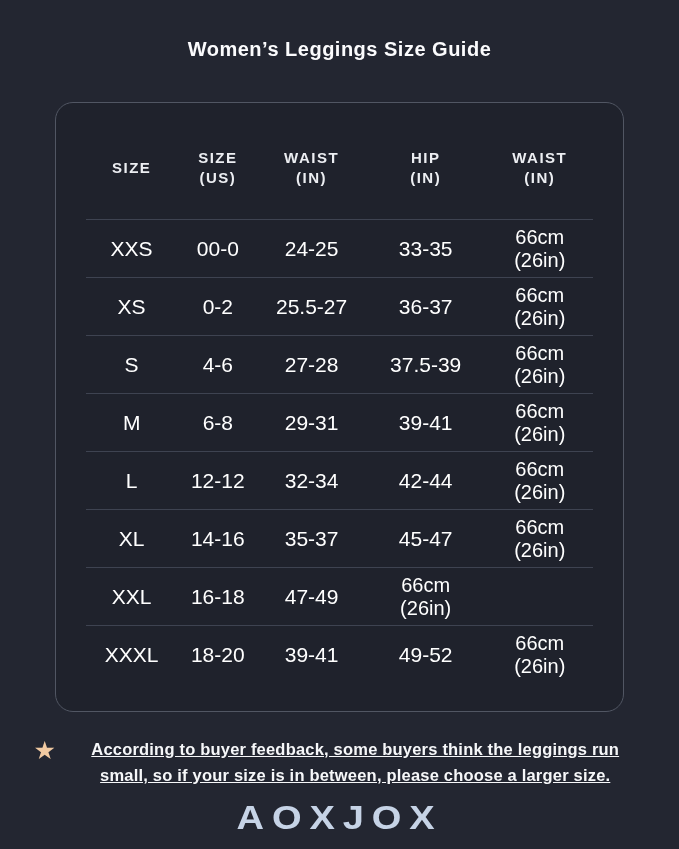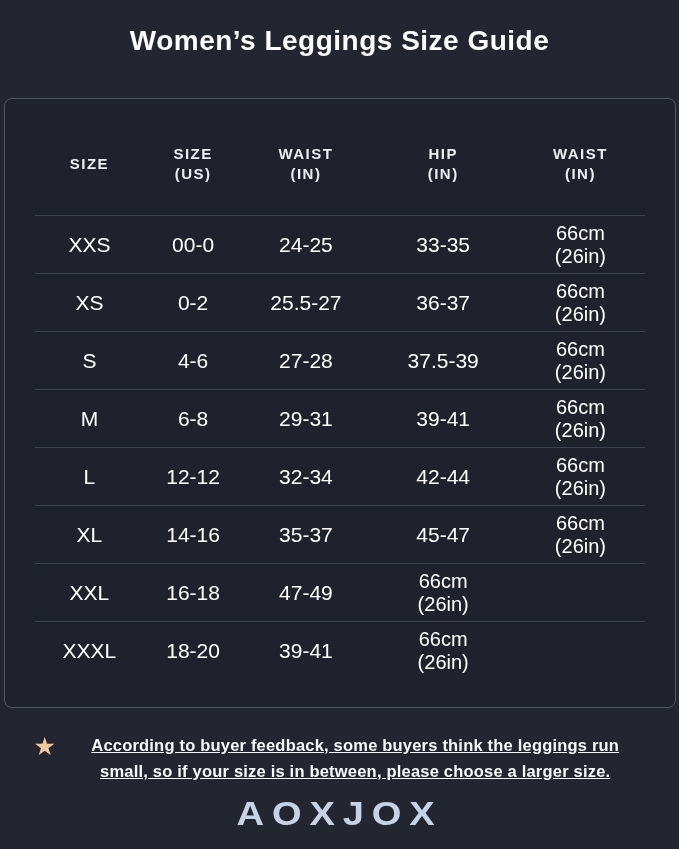--- a/index.html
+++ b/index.html
@@ -4,35 +4,35 @@
 <style>
   html,body{margin:0;padding:0;}
   body{
     width:679px;height:849px;
     background:#232631;
     font-family:"Liberation Sans",sans-serif;
     color:#f4f5f8;
     overflow:hidden;
   }
   .page-title{
-    margin:0;
+    margin:13px;
     padding-top:25px;
     text-align:center;
-    font-size:28px;
+    font-size:20px;
     font-weight:bold;
     letter-spacing:.5px;
     color:#fbfbfd;
   }
   .card{
     box-sizing:border-box;
-    width:672px;height:610px;
+    width:569px;height:610px;
     margin:41px auto 0;
     background:#1f222c;
     border:1px solid #515663;
-    border-radius:8px;
+    border-radius:18px;
     padding:14px 30px 11px;
   }
   .thead,.row{
     display:grid;
     grid-template-columns:18% 16% 21% 24% 21%;
     align-items:center;
     text-align:center;
   }
   .thead{
     height:102px;
@@ -184,20 +184,21 @@
           <div class="cell cell-hip">47-49</div>
           <div class="cell cell-inseam">
             <span>66cm</span>
             <span>(26in)</span>
           </div>
         </div>
         <div class="row">
           <div class="cell cell-size">XXXL</div>
           <div class="cell cell-us">18-20</div>
           <div class="cell cell-waist">39-41</div>
+          <div class="cell cell-hip">49-52</div>
           <div class="cell cell-inseam">
             <span>66cm</span>
             <span>(26in)</span>
           </div>
         </div>
       </div>
   </section>
 
   <p class="note">
     <span class="star">★</span>

